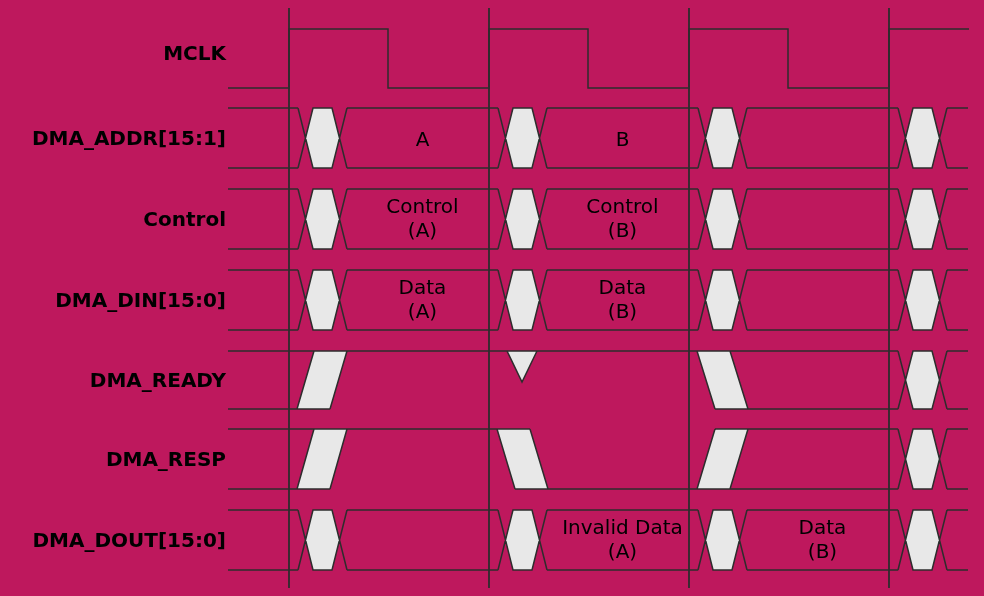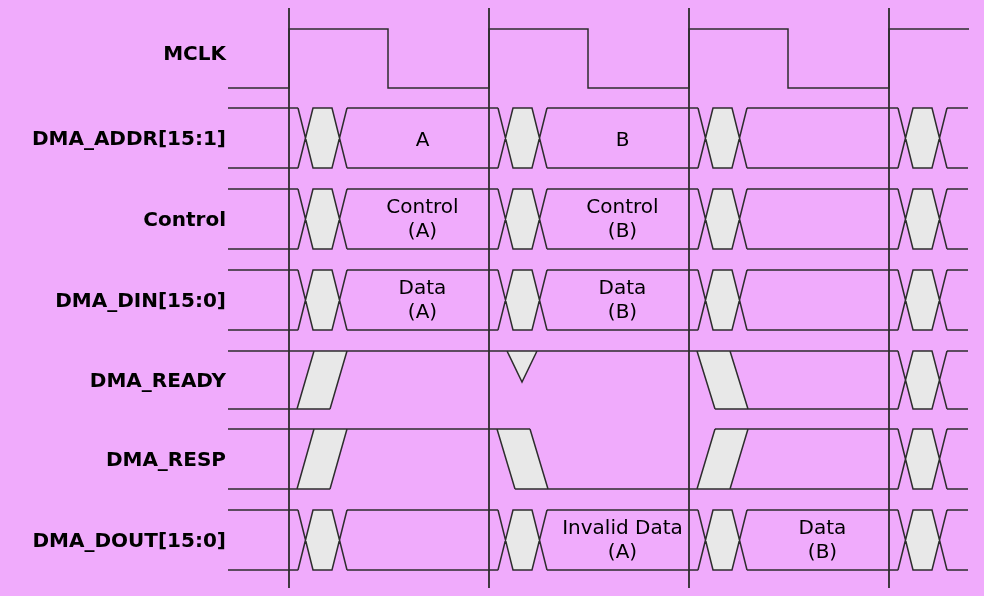--- a/index.html
+++ b/index.html
@@ -1,20 +1,20 @@
 <!DOCTYPE html>
 <html><head>
 <meta charset="utf-8">
 <style>
   html, body { margin: 0; padding: 0; background: #ffffff; }
   .stage {
     position: relative;
     width: 984px;
     height: 596px;
-    background: #f0abfc;
+    background: #be185d;
     overflow: hidden;
     font-family: "DejaVu Sans", "Liberation Sans", sans-serif;
   }
   svg { display: block; }
   .wave   { fill: none; stroke: #2d2d2d; stroke-width: 1.5; stroke-linejoin: miter; }
   .grid   { fill: none; stroke: #2d2d2d; stroke-width: 1.8; }
   .ufill  { fill: #e8e8e8; stroke: none; }
   .sig-name {
     font-family: "DejaVu Sans", "Liberation Sans", sans-serif;
     font-size: 20px;

